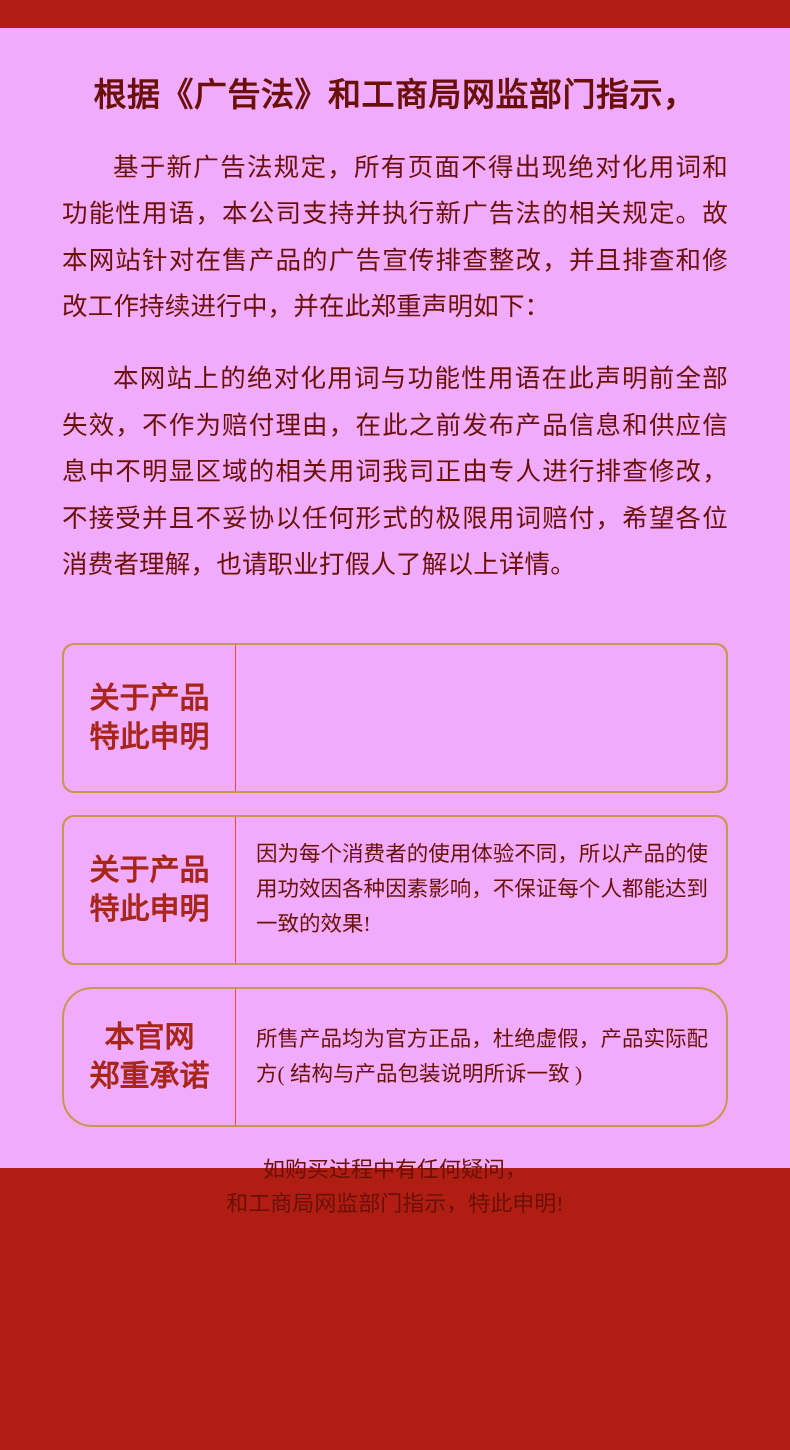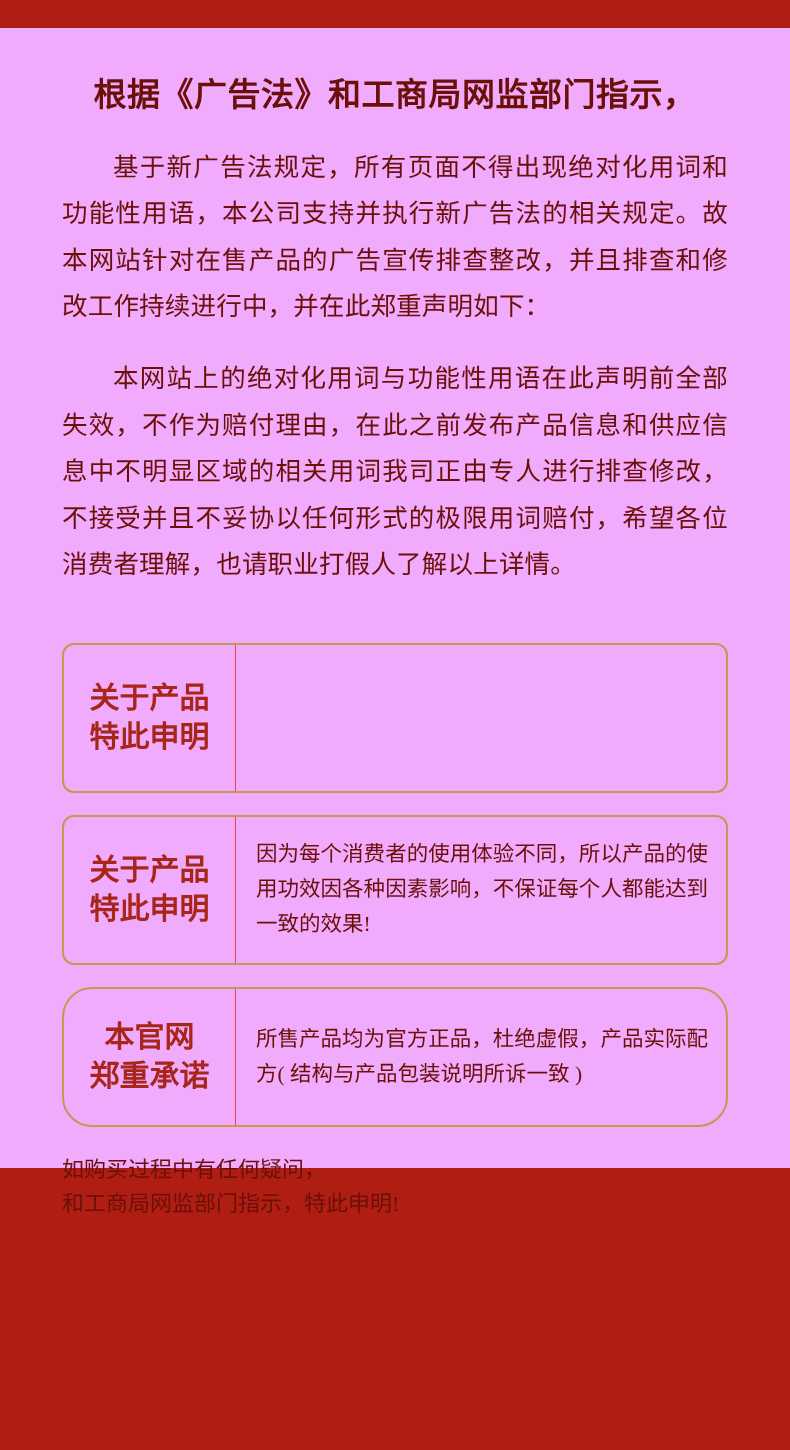--- a/index.html
+++ b/index.html
@@ -91,20 +91,21 @@
     padding: 16px 18px 16px 20px;
     display: flex;
     align-items: center;
     text-align: justify;
     text-justify: inter-ideograph;
     box-sizing: border-box;
   }
   .card.c3 { min-height: 140px; border-radius: 30px; }
   .footer {
     margin-top: 26px;
+    text-align: center;
     color: #6b1008;
     font-size: 22px;
     line-height: 1.55;
   }
   .footer div { display: block; }
   .bottom-bar {
     position: absolute;
     left: 0;
     bottom: 0;
     width: 790px;

